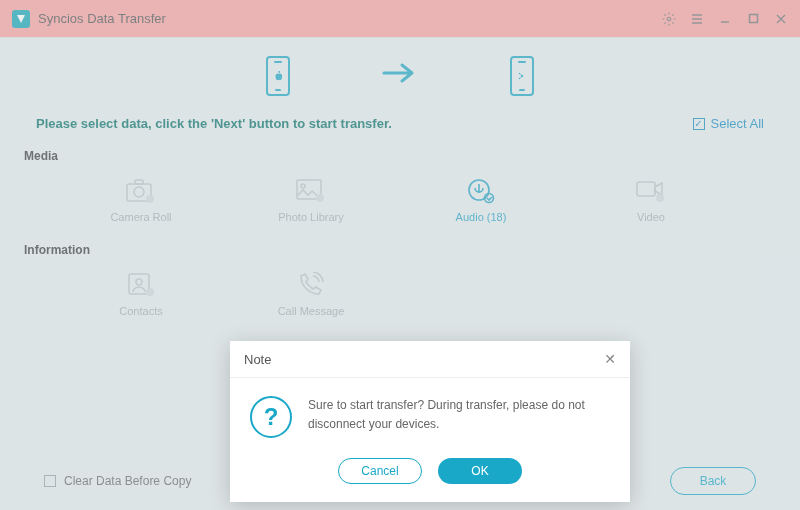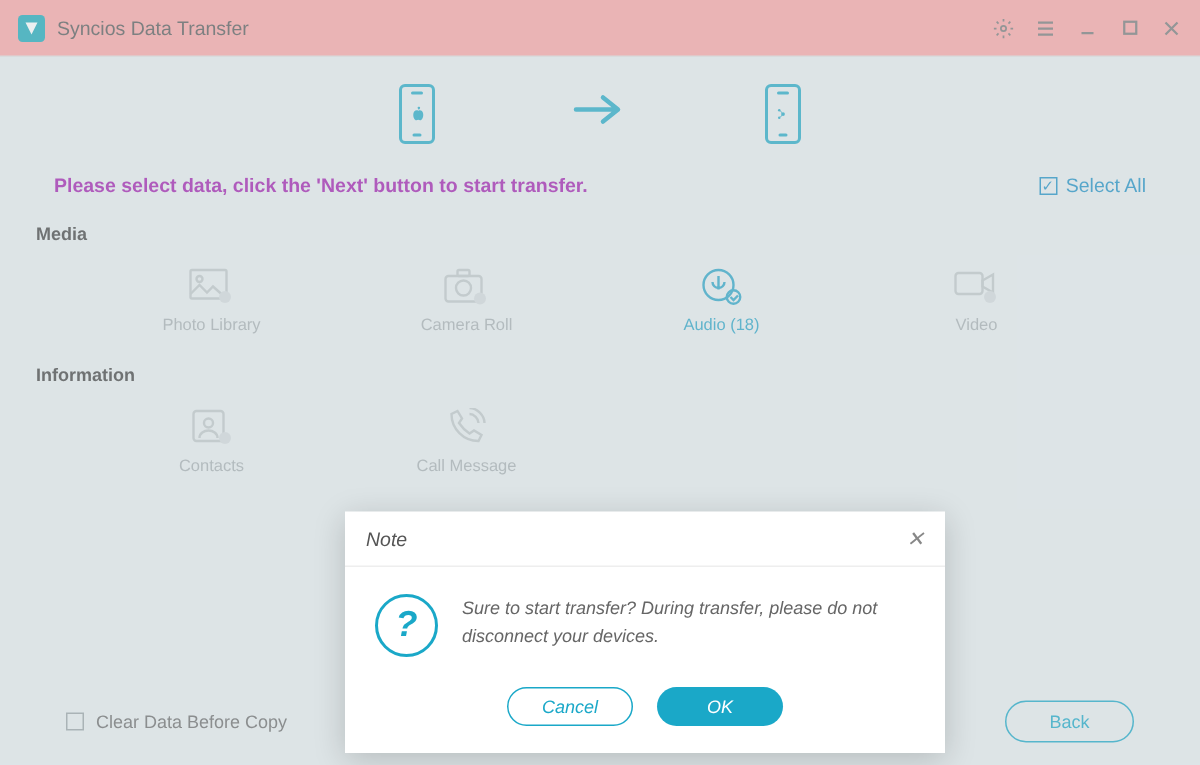--- a/index.html
+++ b/index.html
@@ -12,21 +12,21 @@
 .win-controls { display: flex; gap: 14px; align-items: center; }
 .win-btn { width: 14px; height: 14px; display: flex; align-items: center; justify-content: center; color: #777; cursor: pointer; font-size: 13px; }
 
 .device-row { display: flex; align-items: center; justify-content: center; gap: 90px; padding: 18px 0 14px; }
 .device-icon { width: 24px; height: 40px; border: 2px solid #22a9c7; border-radius: 4px; position: relative; display:flex; align-items:center; justify-content:center;}
 .device-icon::before { content:''; width:8px; height:2px; background:#22a9c7; position:absolute; top:3px; border-radius:1px;}
 .device-icon::after { content:''; width:6px; height:2px; background:#22a9c7; position:absolute; bottom:3px; border-radius:1px;}
 .arrow-icon { color:#22a9c7; font-size:28px; }
 
 .instruction { padding: 6px 36px 4px; display:flex; align-items:center; justify-content:space-between;}
-.instruction-text { font-size: 13px; color: #a21caf; font-weight: 600;}
+.instruction-text { font-size: 13px; color: #0f766e; font-weight: 600;}
 .select-all { display:flex; align-items:center; gap:6px; color:#1a8fc5; font-size:13px; cursor:pointer;}
 .select-all .chk { width:12px; height:12px; border:1.5px solid #1a8fc5; display:flex; align-items:center; justify-content:center; color:#1a8fc5; font-size:10px;}
 
 .section-label { font-size: 12px; color:#404040; font-weight:600; padding: 14px 24px 2px;}
 .grid { display:flex; padding: 6px 56px 0; gap: 0; }
 .item { width: 170px; display:flex; flex-direction:column; align-items:center; gap:6px; padding: 6px 0; cursor:pointer;}
 .item-icon { width:36px; height:28px; display:flex; align-items:center; justify-content:center; }
 .item-label { font-size:11px; color:#a8b0b3;}
 .item.selected .item-label { color:#2aa5c8; }
 .item.selected .item-icon { color:#2aa5c8; }
@@ -34,21 +34,21 @@
 .item.selected .item-icon svg { stroke:#2aa5c8; }
 
 .footer { position:absolute; bottom:0; left:0; right:0; height:58px; display:flex; align-items:center; padding: 0 44px; justify-content:space-between;}
 .clear-data { display:flex; align-items:center; gap:8px; font-size:12px; color:#6a6a6a;}
 .clear-data .chk2 { width:12px; height:12px; border:1.5px solid #9aa4a7;}
 .footer-btns { display:flex; gap:12px;}
 .btn { width:86px; height:28px; border-radius:14px; display:flex; align-items:center; justify-content:center; font-size:12px; cursor:pointer;}
 .btn-outline { border:1.5px solid #1aa8c8; color:#1aa8c8; background:transparent;}
 .btn-fill { background:#1aa8c8; color:#fff; border:none;}
 
-.overlay { position:absolute; inset:0; background:rgba(200,210,213,0.35); display:flex; align-items:flex-end; justify-content:center;font-style:italic;}
+.overlay { position:absolute; inset:0; background:rgba(200,210,213,0.35); display:flex; align-items:flex-end; justify-content:center;}
 .dialog { width:400px; background:#fff; box-shadow:0 4px 20px rgba(0,0,0,0.18); margin-bottom:0; position:absolute; bottom:8px; left:230px;}
 .dialog-header { display:flex; align-items:center; justify-content:space-between; padding:10px 14px; border-bottom:1px solid #eee;}
 .dialog-title { font-size:13px; color:#555;}
 .dialog-close { color:#888; cursor:pointer; font-size:14px;}
 .dialog-body { display:flex; padding:18px 20px 14px; gap:16px; align-items:flex-start;}
 .q-icon { width:42px; height:42px; border:2.5px solid #1aa8c8; border-radius:50%; display:flex; align-items:center; justify-content:center; color:#1aa8c8; font-size:24px; font-weight:600; flex-shrink:0;}
 .dialog-msg { font-size:12px; color:#666; line-height:1.6;}
 .dialog-footer { display:flex; justify-content:center; gap:16px; padding: 6px 0 18px;}
 .dbtn { width:84px; height:26px; border-radius:13px; display:flex; align-items:center; justify-content:center; font-size:12px; cursor:pointer;}
 </style>
@@ -119,38 +119,38 @@
     <div class="chk">✓</div>
     <span>Select All</span>
   </div>
 </div>
 
 <div class="section-label">Media</div>
 <div class="grid">
   <div class="item">
     <div class="item-icon">
         <svg width="32" height="26" viewBox="0 0 32 26">
+          <rect x="2" y="6" width="24" height="17" rx="2"></rect>
+          <circle cx="14" cy="14" r="5"></circle>
+          <rect x="10" y="2" width="8" height="4" rx="1"></rect>
+          <circle cx="25" cy="21" r="4" fill="#d5dbde" stroke="none"></circle>
+        </svg>
+      </div>
+    <div class="item-label">Camera Roll</div>
+  </div>
+  <div class="item">
+    <div class="item-icon">
+        <svg width="32" height="26" viewBox="0 0 32 26">
           <rect x="2" y="2" width="24" height="19" rx="1"></rect>
           <circle cx="8" cy="8" r="2"></circle>
           <path d="M2 18l6-6 5 5 4-4 9 8"></path>
           <circle cx="25" cy="20" r="4" fill="#d5dbde" stroke="none"></circle>
         </svg>
       </div>
     <div class="item-label">Photo Library</div>
-  </div>
-  <div class="item">
-    <div class="item-icon">
-        <svg width="32" height="26" viewBox="0 0 32 26">
-          <rect x="2" y="6" width="24" height="17" rx="2"></rect>
-          <circle cx="14" cy="14" r="5"></circle>
-          <rect x="10" y="2" width="8" height="4" rx="1"></rect>
-          <circle cx="25" cy="21" r="4" fill="#d5dbde" stroke="none"></circle>
-        </svg>
-      </div>
-    <div class="item-label">Camera Roll</div>
   </div>
   <div class="item selected">
     <div class="item-icon">
         <svg width="32" height="28" viewBox="0 0 32 28">
           <circle cx="14" cy="13" r="10"></circle>
           <path d="M14 7v9m-4-5a4 4 0 008 0"></path>
           <circle cx="24" cy="21" r="4.5" stroke="#2aa5c8"></circle>
           <path d="M22 21l2 2 3-3" stroke="#2aa5c8"></path>
         </svg>
       </div>

